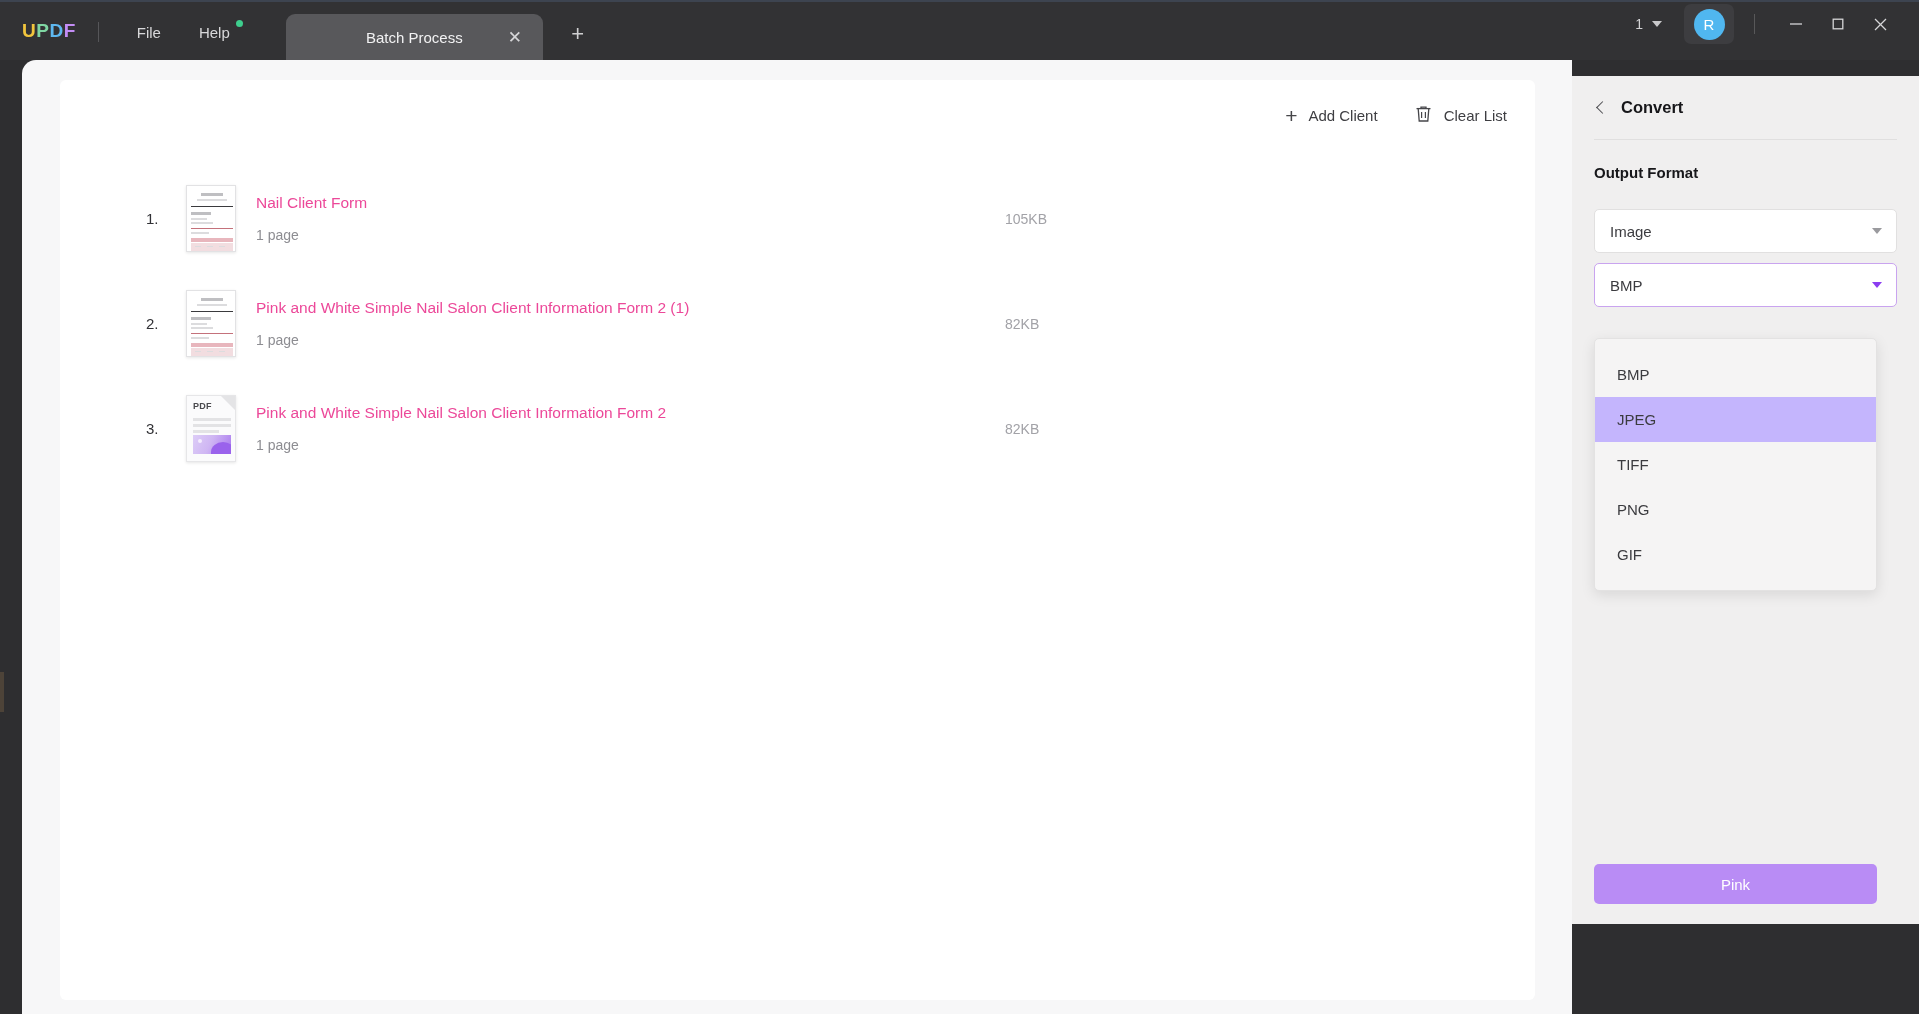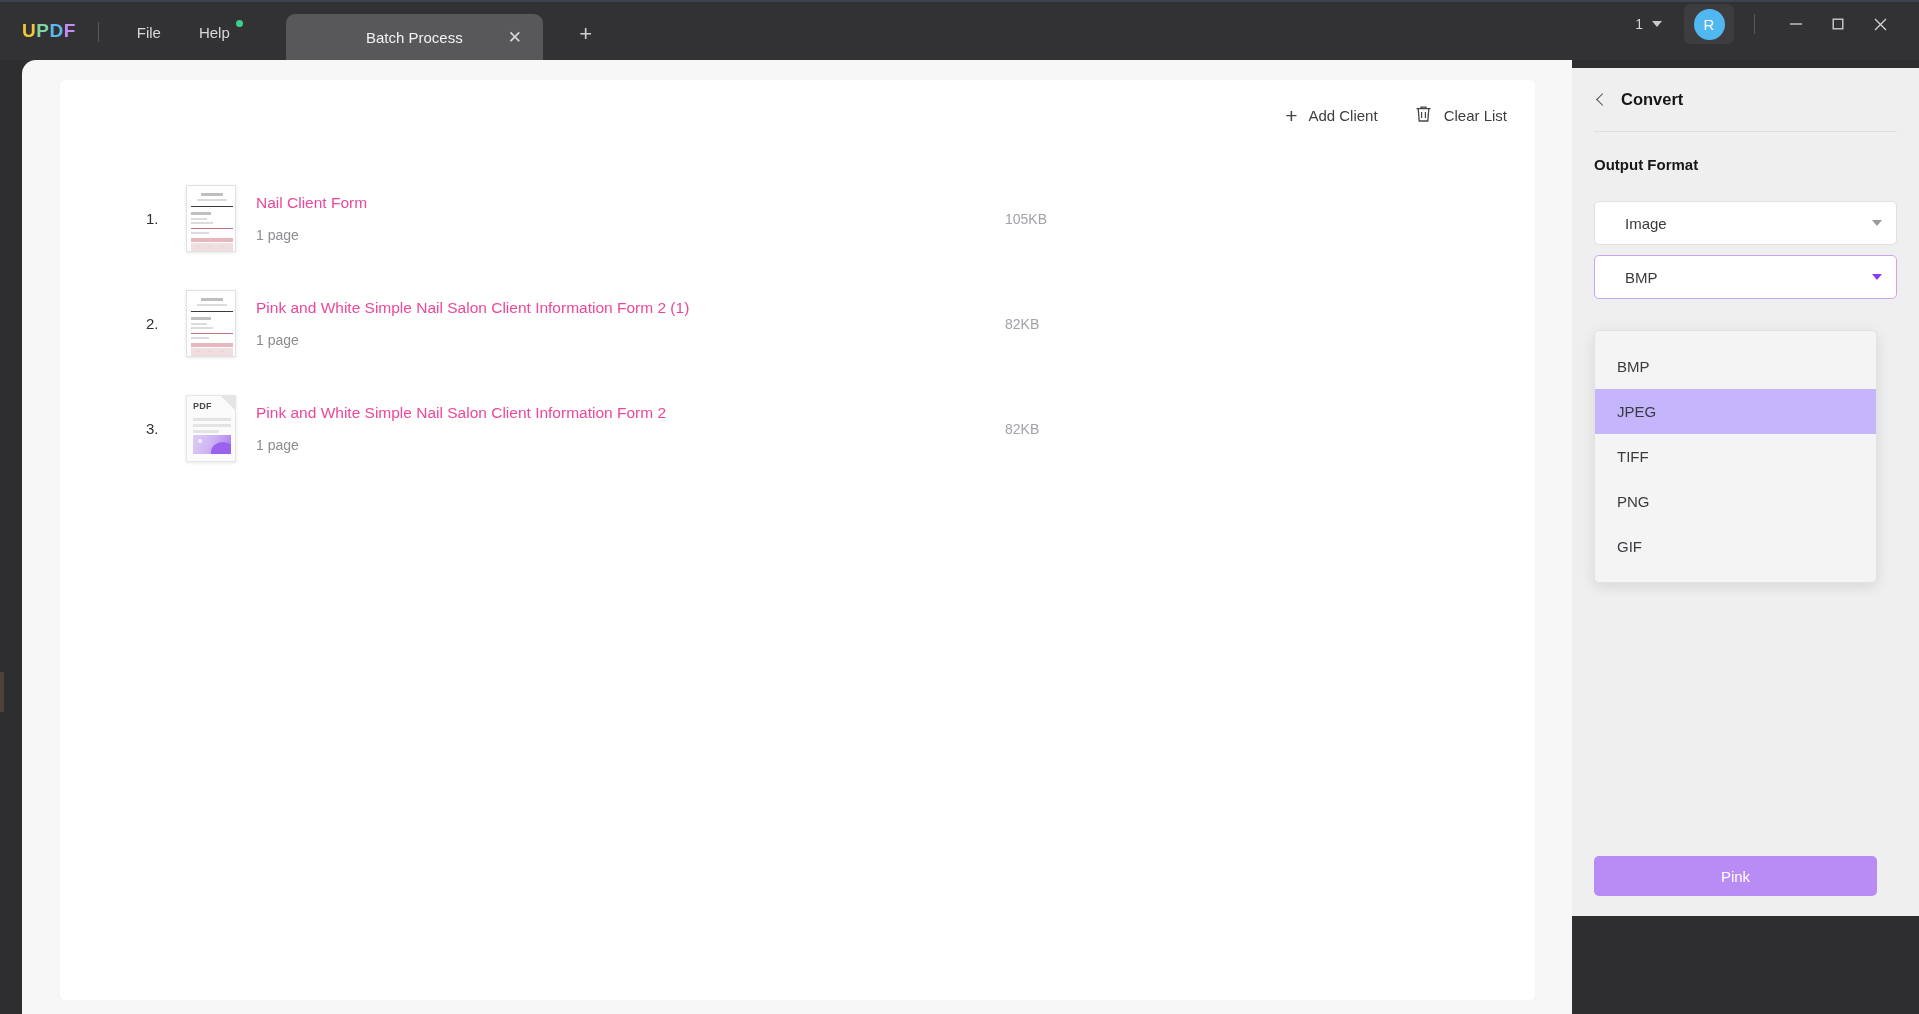--- a/index.html
+++ b/index.html
@@ -38,21 +38,21 @@
     color: #d8d8da; font-size: 15px;
     margin: 0 30px 17px 0; position: relative;
     padding: 2px 4px;
   }
   .menu-item.first { margin-left: 10px; }
   .help-dot {
     position: absolute; right: -9px; top: -2px;
     width: 7px; height: 7px; border-radius: 50%;
     background: #3ecf8e;
   }
-  .tabstrip { display: flex; align-items: flex-end; margin-left: 22px; gap: 8px; }
+  .tabstrip { display: flex; align-items: flex-end; margin-left: 22px; }
   .tab {
     width: 257px; height: 46px;
     background: #58585b;
     border-radius: 9px 9px 0 0;
     display: flex; align-items: center; justify-content: center;
     position: relative;
   }
   .tab-label { color: #f2f2f3; font-size: 15px; }
   .tab-close {
     position: absolute; right: 18px; top: 50%;
@@ -198,21 +198,21 @@
     color: #ec4899; font-size: 15.5px; margin-bottom: 15px;
   }
   .filepages { color: #8d8d92; font-size: 14px; }
   .filesize {
     position: absolute; left: 945px;
     color: #a2a2a7; font-size: 14px;
   }
 
   
   .sidepanel {
-    position: absolute; left: 1572px; top: 8px;
+    position: absolute; left: 1572px; top: 16px;
     width: 347px; height: 848px;
     background: #f0efef;
   }
   .panel-head {
     display: flex; align-items: center; gap: 14px;
     padding: 22px 0 0 22px;
   }
   .back-chev {
     width: 9px; height: 9px;
     border-left: 1.8px solid #4b4b4f;
@@ -225,21 +225,21 @@
     margin: 22px 22px 0 22px; height: 1px; background: #e0dfdf;
   }
   .section-label {
     margin: 24px 0 28px 22px;
     color: #17171a; font-size: 15px; font-weight: bold;
   }
   .select {
     position: relative; margin: 0 22px 10px 22px;
     height: 44px; background: #ffffff;
     border: 1px solid #e1e0e0; border-radius: 5px;
-    display: flex; align-items: center; padding-left: 30px;
+    display: flex; align-items: center; padding-left: 15px;
   }
   .select.active { border: 1px solid #c9a4ef; }
   .select-value { color: #3b3b3f; font-size: 15px; }
   .caret {
     position: absolute; right: 14px;
     width: 0; height: 0;
     border-left: 5.5px solid transparent;
     border-right: 5.5px solid transparent;
     border-top: 6.5px solid #9a9a9e;
   }

